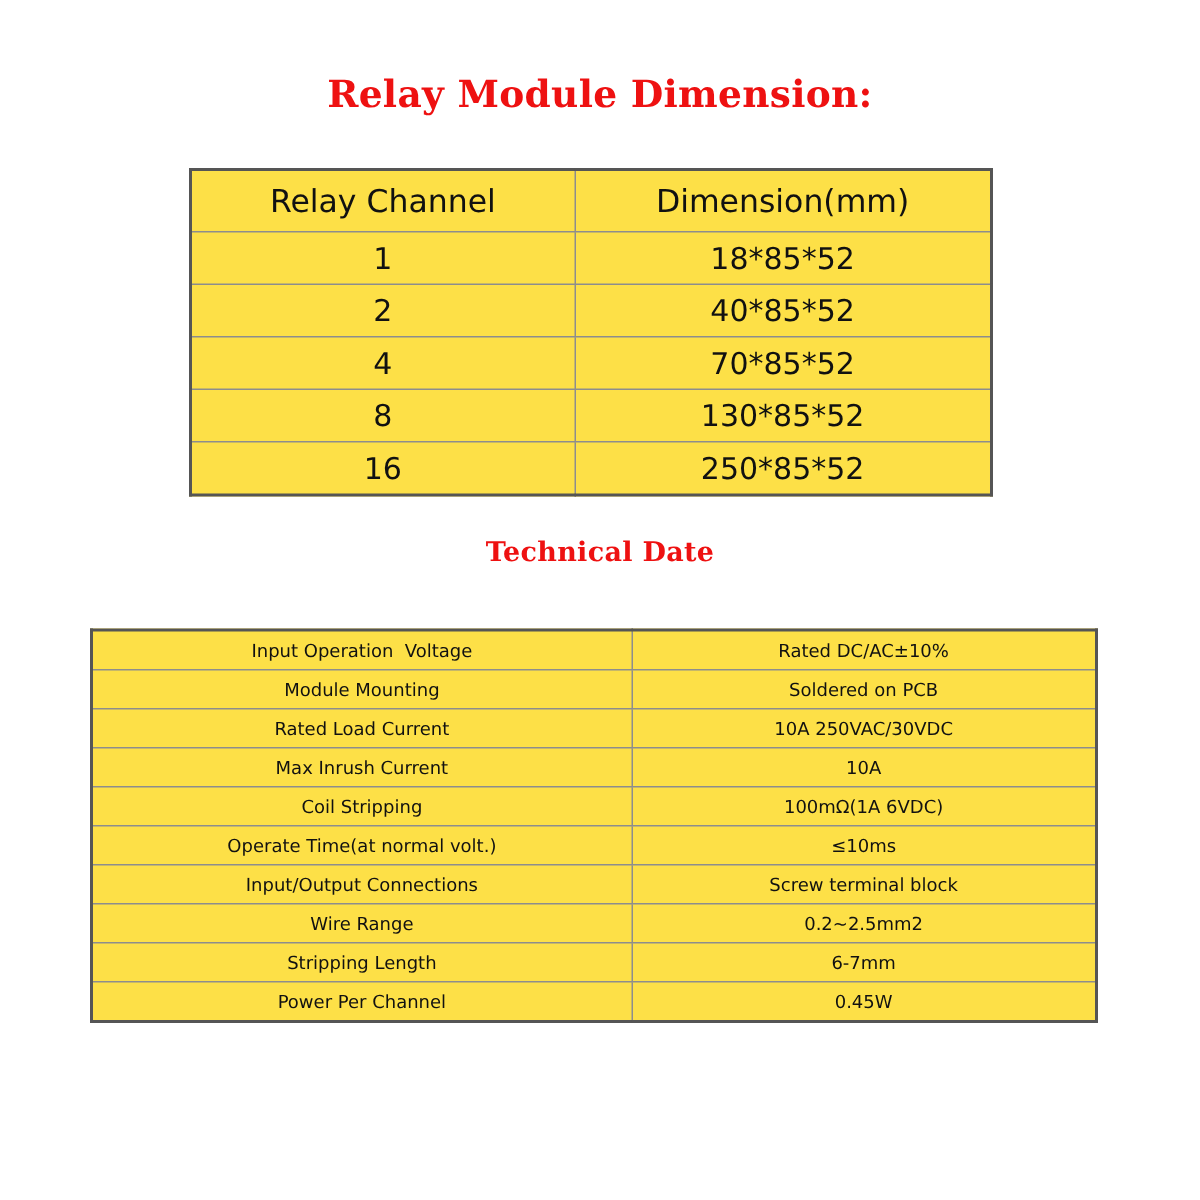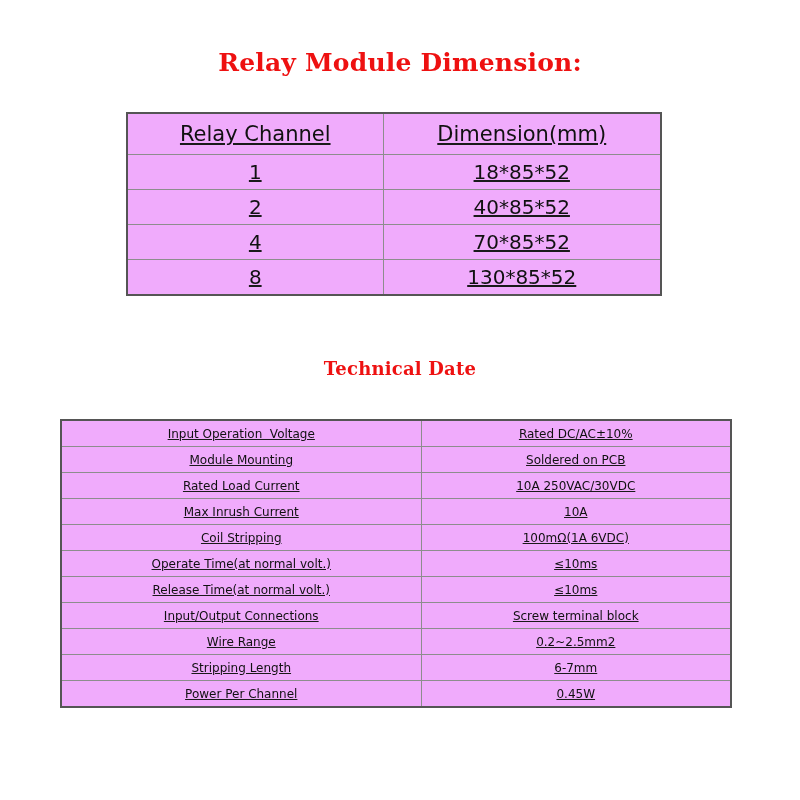--- a/index.html
+++ b/index.html
@@ -42,23 +42,22 @@
   #heading-technical {
     top: 354px;
     font-size: 18px;
     line-height: 30px;
   }
 
   
   .spec-table {
     position: absolute;
     border-collapse: collapse;
-    background: #f0abfc;
+    background: #fde047;
     table-layout: fixed;
-    text-decoration: underline;
   }
   .spec-table td {
     border: 1px solid #8d8d8d;
     text-align: center;
     vertical-align: middle;
     white-space: pre;
     color: #111111;
     padding: 0 2px;
   }
 
@@ -120,20 +119,24 @@
           <td>40*85*52</td>
         </tr>
         <tr>
           <td>4</td>
           <td>70*85*52</td>
         </tr>
         <tr>
           <td>8</td>
           <td>130*85*52</td>
         </tr>
+        <tr>
+          <td>16</td>
+          <td>250*85*52</td>
+        </tr>
       </tbody>
   </table>
 
   <div class="section-heading" id="heading-technical">Technical Date</div>
 
   <table class="spec-table" id="table-technical">
     <colgroup>
         <col class="c1">
         <col class="c2">
       </colgroup>
@@ -156,24 +159,20 @@
         </tr>
         <tr>
           <td>Coil Stripping</td>
           <td>100mΩ(1A 6VDC)</td>
         </tr>
         <tr>
           <td>Operate Time(at normal volt.)</td>
           <td>≤10ms</td>
         </tr>
         <tr>
-          <td>Release Time(at normal volt.)</td>
-          <td>≤10ms</td>
-        </tr>
-        <tr>
           <td>Input/Output Connections</td>
           <td>Screw terminal block</td>
         </tr>
         <tr>
           <td>Wire Range</td>
           <td>0.2~2.5mm2</td>
         </tr>
         <tr>
           <td>Stripping Length</td>
           <td>6-7mm</td>

